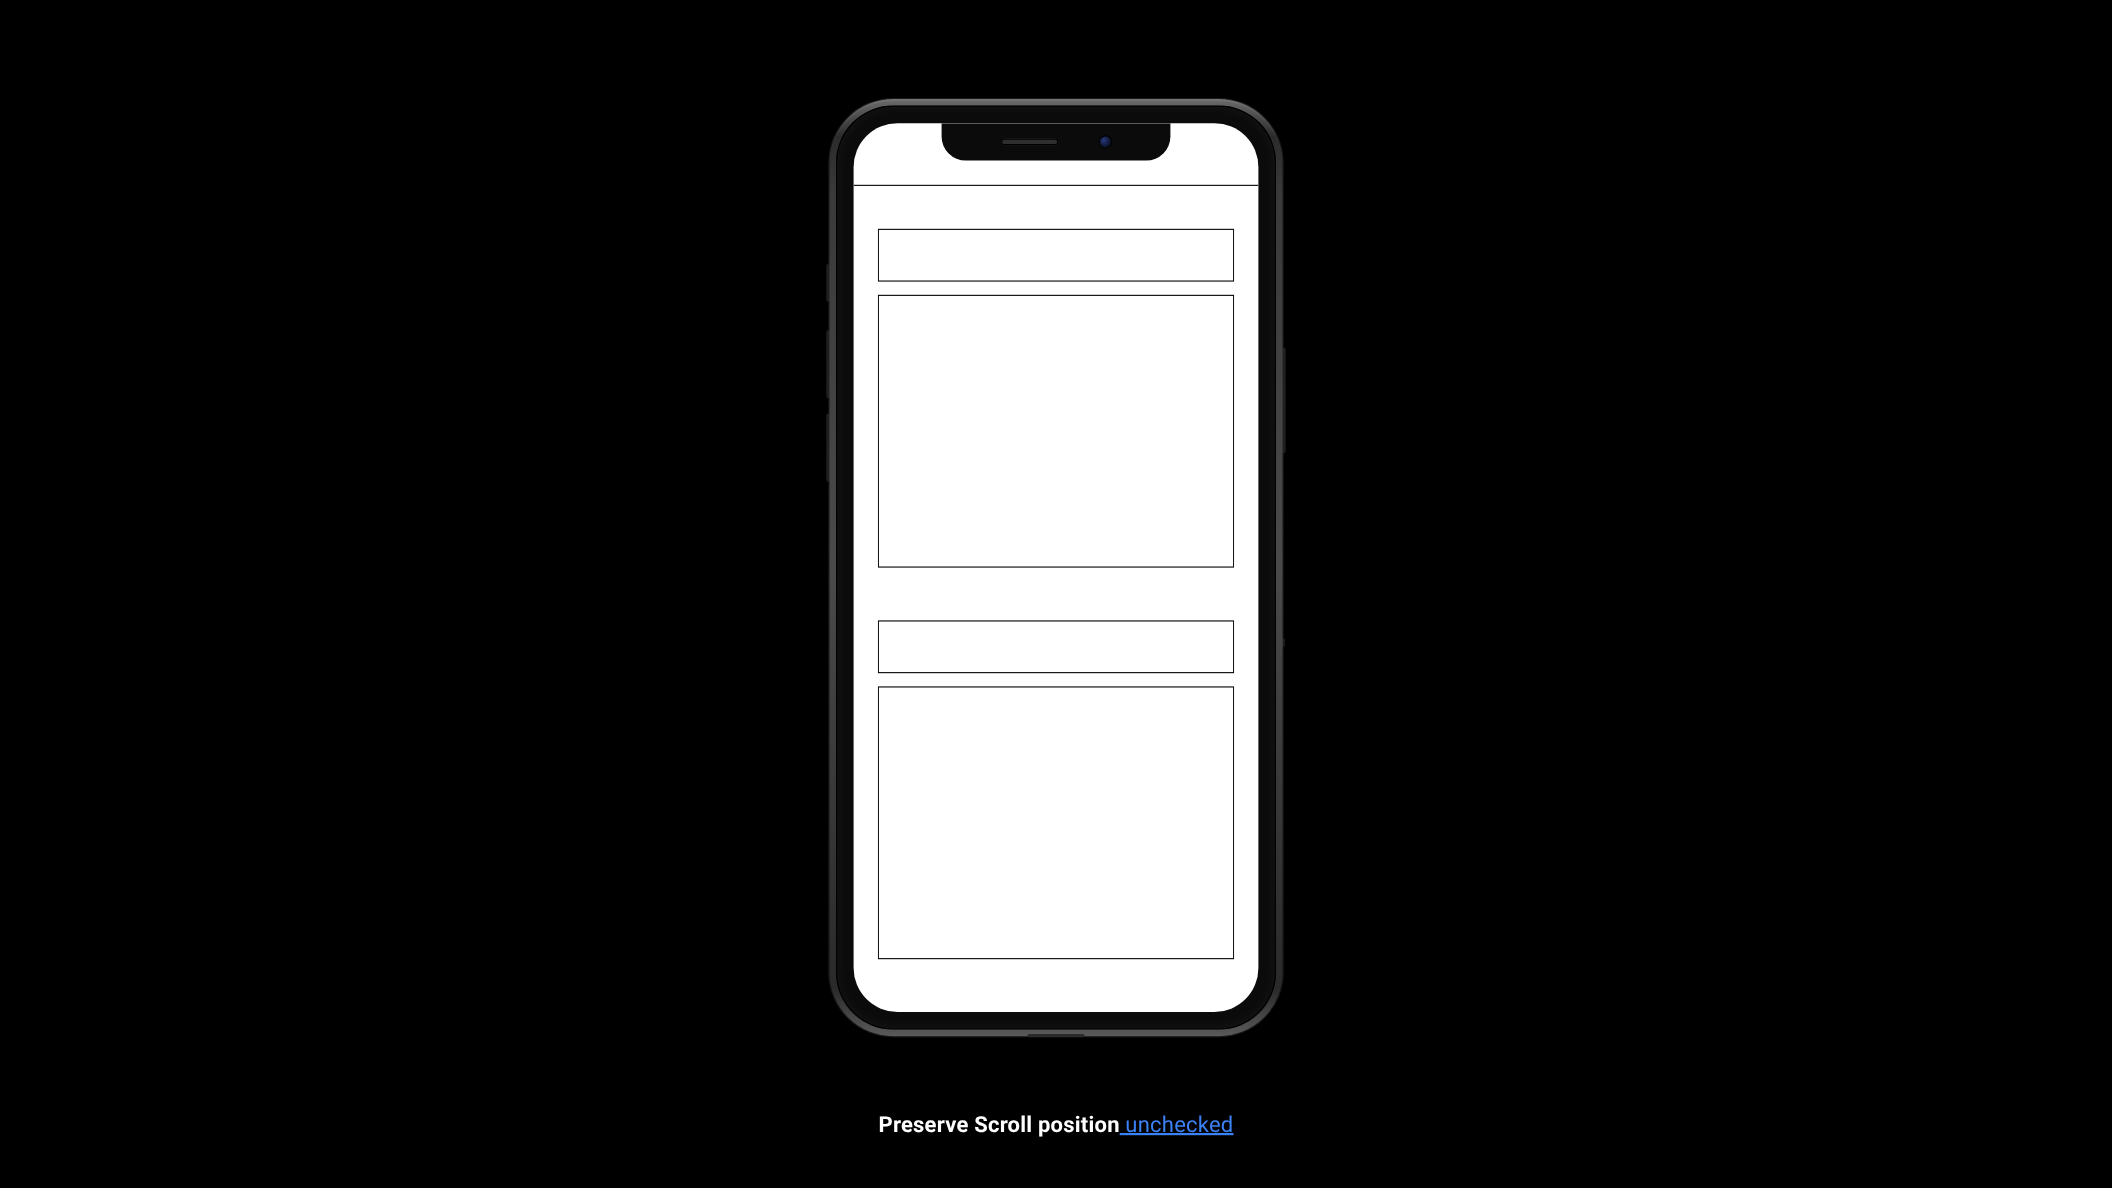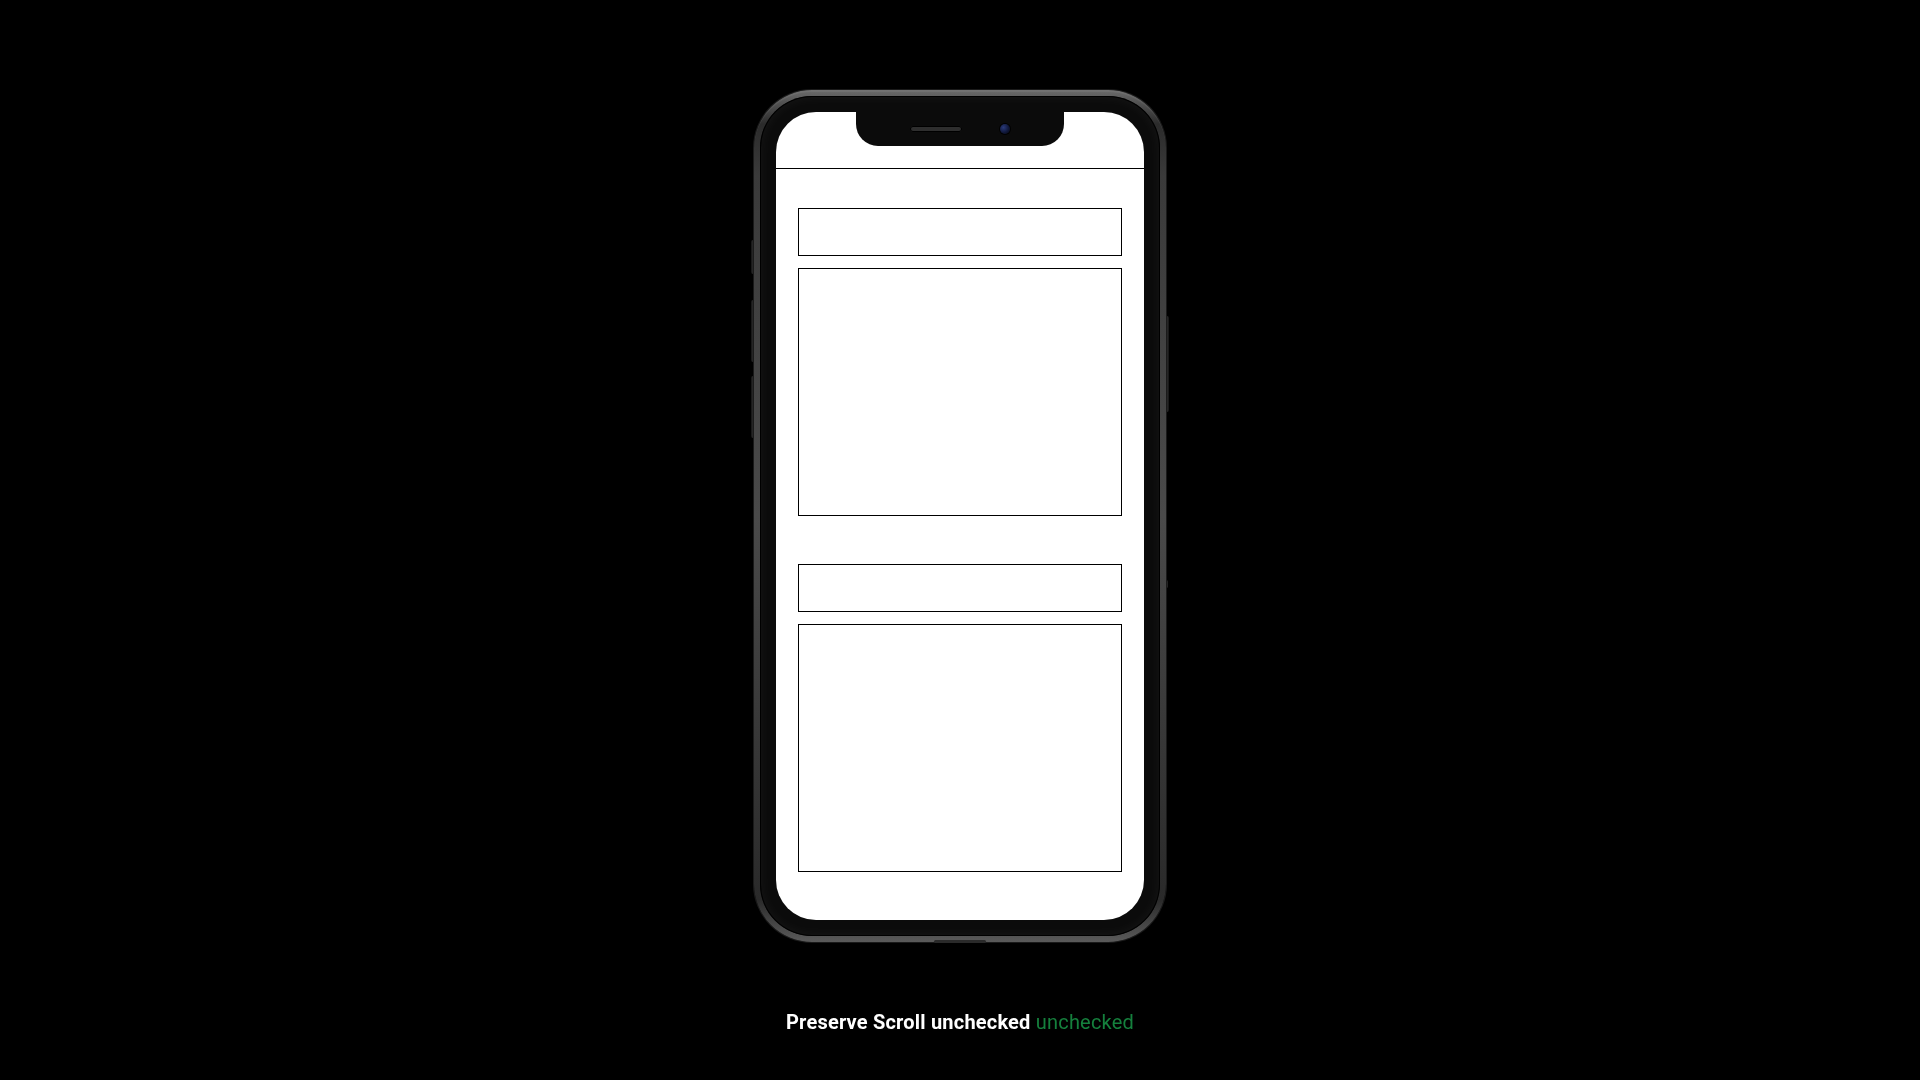--- a/index.html
+++ b/index.html
@@ -162,21 +162,21 @@
   .caption {
     position: absolute;
     width: 100%;
     top: 1010px;
     text-align: center;
     color: #fff;
     font-size: 20px;
     letter-spacing: 0.2px;
   }
   .caption .bold { font-weight: 700; }
-  .caption .thin { font-weight: 400; color:#15803d; }
+  .caption .thin { font-weight: 400; color:#3b82f6;text-decoration:underline; }
 
   
 </style>
 </head>
 <body>
 
 <div class="stage">
 
   <div class="phone">
     <div class="side-btn btn-mute"></div>
@@ -210,16 +210,16 @@
           </div>
 
         </div>
       </div>
     </div>
 
     <div class="chin-line"></div>
   </div>
 
   <div class="caption">
-    <span class="bold">Preserve Scroll unchecked</span><span class="thin"> unchecked</span>
+    <span class="bold">Preserve Scroll position</span><span class="thin"> unchecked</span>
   </div>
 
 </div>
 
 </body></html>

